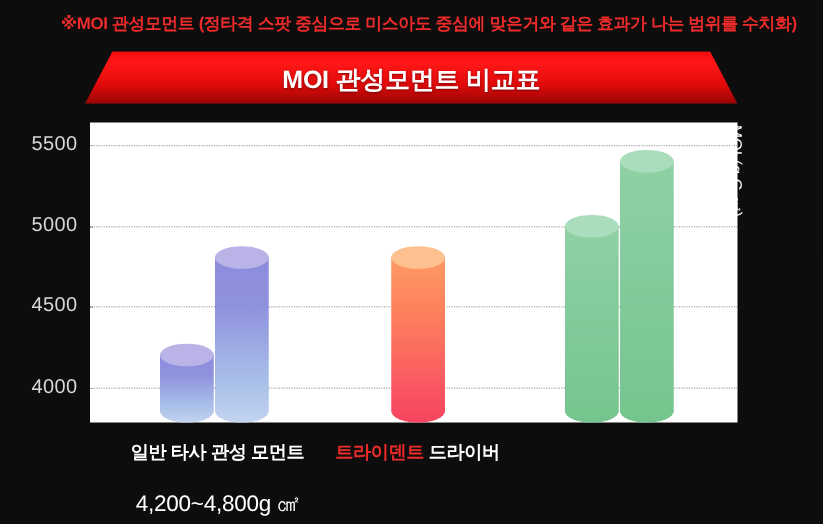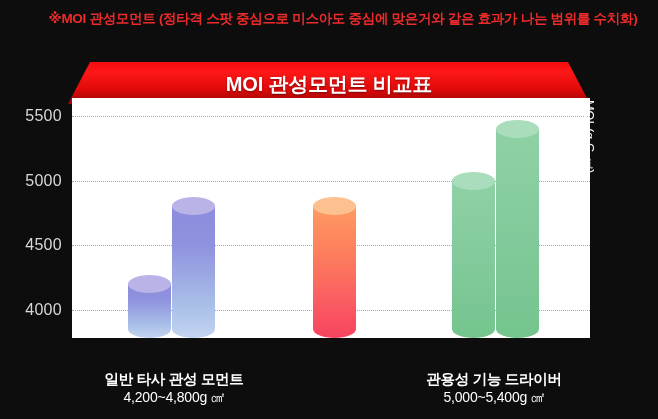--- a/index.html
+++ b/index.html
@@ -12,21 +12,21 @@
   
   .caption{
     position:absolute;left:0;right:0;top:10px;text-align:center;
     color:#ee2b2b;font-size:13.5px;font-weight:700;letter-spacing:-0.3px;
     white-space:nowrap;
     padding-left:28px;
   }
 
   
   .banner{
-    position:absolute;left:68px;top:62px;width:522px;height:44px;
+    position:absolute;left:68px;top:41px;width:522px;height:44px;
     background:linear-gradient(180deg,#f50c0c 0%,#ff1717 22%,#e00a0a 62%,#8e0505 100%);
     clip-path:polygon(22px 0,500px 0,522px 42px,0 42px);
     display:flex;align-items:center;justify-content:center;
   }
   .banner-title{
     color:#ffffff;font-size:20px;font-weight:700;letter-spacing:-0.2px;
     text-shadow:0 1px 2px rgba(0,0,0,.45);white-space:nowrap;
   }
 
   
@@ -66,24 +66,24 @@
 
   
   .axis-title{
     position:absolute;left:597px;top:100px;width:170px;
     color:#ffffff;font-size:12.5px;font-weight:400;white-space:nowrap;
     transform:rotate(90deg);transform-origin:0 0;letter-spacing:.2px;
   }
 
   
   .cats{position:absolute;left:72px;top:352px;width:518px;height:62px;}
-  .cat{position:absolute;top:18px;text-align:center;}
+  .cat{position:absolute;top:0;text-align:center;}
   .cat .name{font-size:14.5px;font-weight:700;color:#ffffff;white-space:nowrap;letter-spacing:-0.3px;}
   .cat .name .hl{color:#ee2b2b;}
-  .cat .val{font-size:14px;font-weight:400;color:#ffffff;margin-top:0;white-space:nowrap;letter-spacing:-0.2px;}
+  .cat .val{font-size:18px;font-weight:400;color:#ffffff;margin-top:20px;white-space:nowrap;letter-spacing:-0.2px;}
 </style>
 </head>
 <body>
 
 <div id="stage">
 
   <div class="caption">※MOI 관성모먼트 (정타격 스팟 중심으로 미스아도 중심에 맞은거와 같은 효과가 나는 범위를 수치화)</div>
 
   <div class="banner">
     <div class="banner-title">MOI 관성모먼트 비교표</div>
@@ -128,20 +128,17 @@
   </div>
 
   <div class="axis-title">MOI (g G ㎠)</div>
 
   <div class="cats" id="cats">
       <div class="cat" style="left: -8px; width: 220px;">
         <div class="name">일반 타사 관성 모먼트</div>
         <div class="val">4,200~4,800g ㎠</div>
       </div>
       <div class="cat" style="left: 152px; width: 220px;">
-      </div>
-      <div class="cat" style="left: 312px; width: 220px;">
-        <div class="name">관용성 기능 드라이버</div>
-        <div class="val">5,000~5,400g ㎠</div>
+        <div class="name"><span class="hl">트라이덴트</span> 드라이버</div>
       </div>
     </div>
 
 </div>
 
 </body></html>

